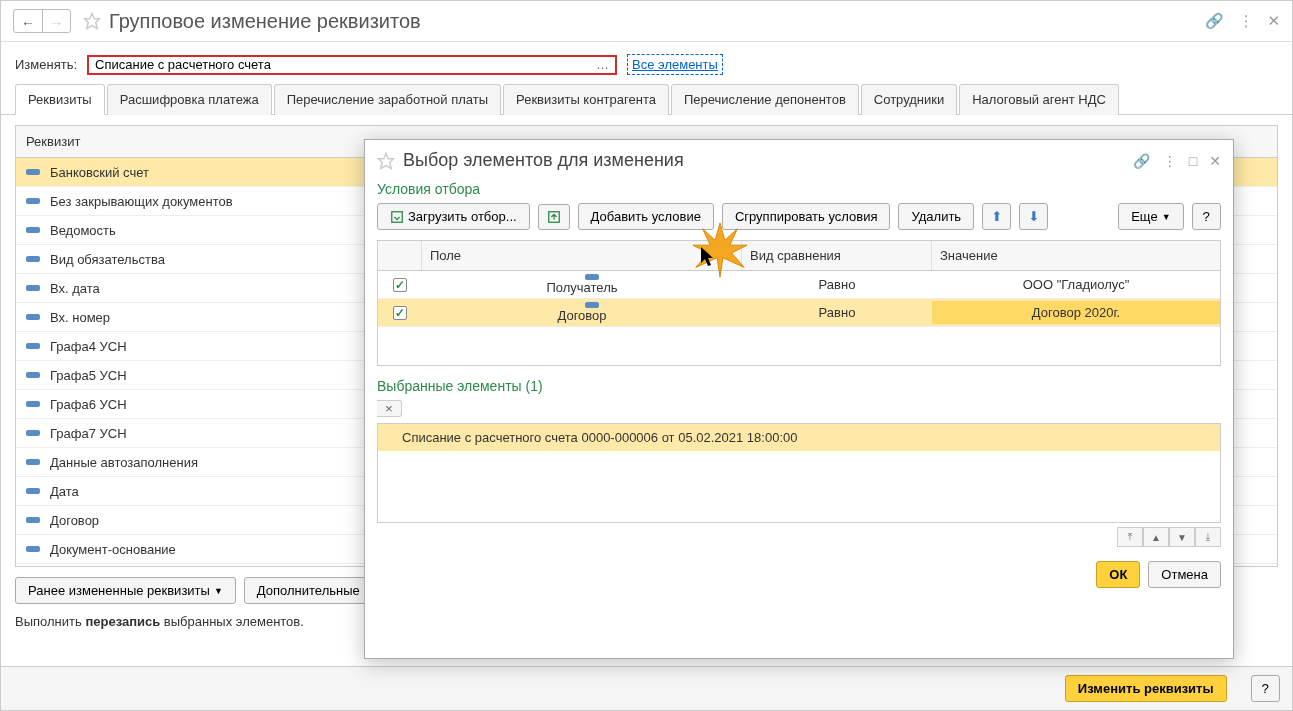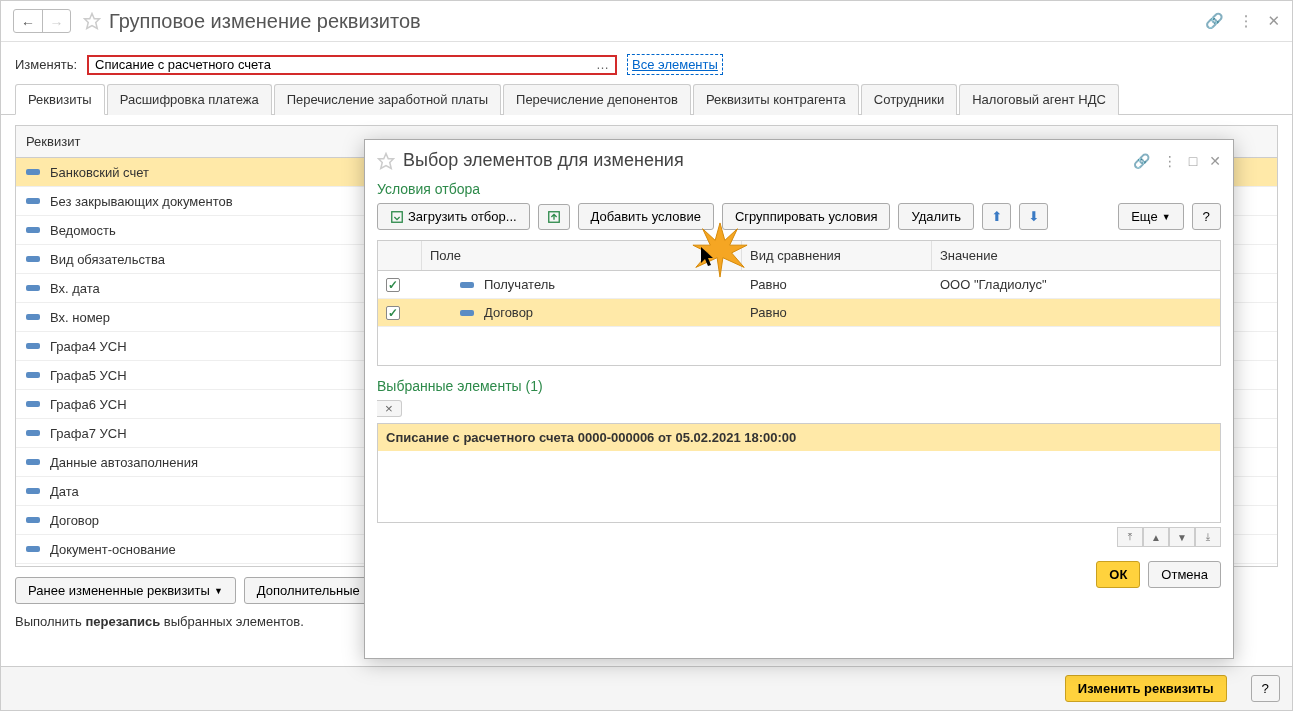--- a/index.html
+++ b/index.html
@@ -62,31 +62,31 @@
 .cond-header-cell { padding: 7px 8px; border-right: 1px solid #e0e0e0; }
 .cond-header-cell:last-child { border-right: none; }
 .cond-col-check { width: 44px; }
 .cond-col-field { width: 320px; }
 .cond-col-comp { width: 190px; }
 .cond-col-val { flex: 1; }
 .cond-body { }
 .cond-row { display: flex; align-items: center; height: 28px; border-bottom: 1px solid #eee; }
 .cond-row.selected { background: #ffe9a8; }
 .cond-row.selected .cond-cell-val { background: #ffd966; }
-.cond-cell { padding: 4px 8px; display: flex; align-items: center; }
+.cond-cell { padding: 4px 8px; display: flex; align-items: center; flex-direction: column; }
 .checkbox-green { width: 14px; height: 14px; border: 1px solid #888; border-radius: 2px; display: inline-flex; align-items: center; justify-content: center; background: #fff; }
 .checkbox-green.checked::after { content: '✓'; color: #2d8a4a; font-size: 12px; font-weight: bold; line-height: 1; }
 .cond-empty { height: 38px; }
 
 .selected-section { padding: 12px 12px 0; }
 .search-row { display: flex; gap: 0; margin-bottom: 6px; }
 .search-input { flex: 0 0 392px; padding: 4px 6px; border: 1px solid #ccc; border-radius: 3px 0 0 3px; font-size: 13px; color: #999; }
 .clear-search { border: 1px solid #ccc; border-left: none; border-radius: 0 3px 3px 0; padding: 0 8px; cursor: pointer; background: #f5f5f5; color: #666; }
 .result-list { border: 1px solid #ccc; height: 100px; }
-.result-row { background: #ffe9a8; padding: 6px 8px; font-weight: bold; }
+.result-row { background: #ffe9a8; padding: 6px 24px; }
 
 .modal-footer-nav { display: flex; justify-content: flex-end; padding: 4px 12px; gap: 0; }
 .nav-sm-btn { width: 26px; height: 20px; border: 1px solid #ccc; display: flex; align-items: center; justify-content: center; font-size: 10px; color: #666; cursor: pointer; background: #f5f5f5; }
 .columns-link { text-align: right; padding: 6px 14px; }
 .columns-link a { color: #0066cc; text-decoration: underline; cursor: pointer; }
 .modal-buttons { display: flex; justify-content: flex-end; gap: 8px; padding: 10px 12px; }
 
 .cursor-star { position: absolute; top: 220px; left: 690px; pointer-events: none; }
 .cursor-star svg { width: 58px; height: 58px; }
 .cursor-arrow { position: absolute; top: 246px; left: 700px; pointer-events: none; font-size: 18px; color: #000; }
@@ -118,22 +118,22 @@
       <input type="text" readonly="" value="Списание с расчетного счета" style="">
       <span class="select-dots">…</span>
     </div>
     <span class="link-all">Все элементы</span>
   </div>
 
   <div class="tabs-bar">
     <div class="tab active">Реквизиты</div>
     <div class="tab">Расшифровка платежа</div>
     <div class="tab">Перечисление заработной платы</div>
+    <div class="tab">Реквизиты контрагента</div>
     <div class="tab">Перечисление депонентов</div>
-    <div class="tab">Реквизиты контрагента</div>
     <div class="tab">Сотрудники</div>
     <div class="tab">Налоговый агент НДС</div>
   </div>
 
   <div class="grid-container">
     <div class="grid-header">
       <div class="grid-header-cell">Реквизит</div>
     </div>
     <div class="grid-body">
       <div class="grid-row selected">
@@ -282,20 +282,21 @@
         </div>
         <div class="cond-row selected">
           <div class="cond-cell cond-col-check">
               <span class="checkbox-green checked"></span>
             </div>
           <div class="cond-cell cond-col-field">
               <span class="row-icon" style="margin-left:30px"></span>
               <span>Договор</span>
             </div>
           <div class="cond-cell cond-col-comp">Равно</div>
+          <div class="cond-cell cond-col-val cond-cell-val">Договор 2020г.</div>
         </div>
         <div class="cond-empty"></div>
       </div>
     </div>
 
     <div class="selected-section">
       <div class="modal-section-title" style="padding-left:0">Выбранные элементы (1)</div>
       <div class="search-row">
         <button class="clear-search">×</button>
       </div>

